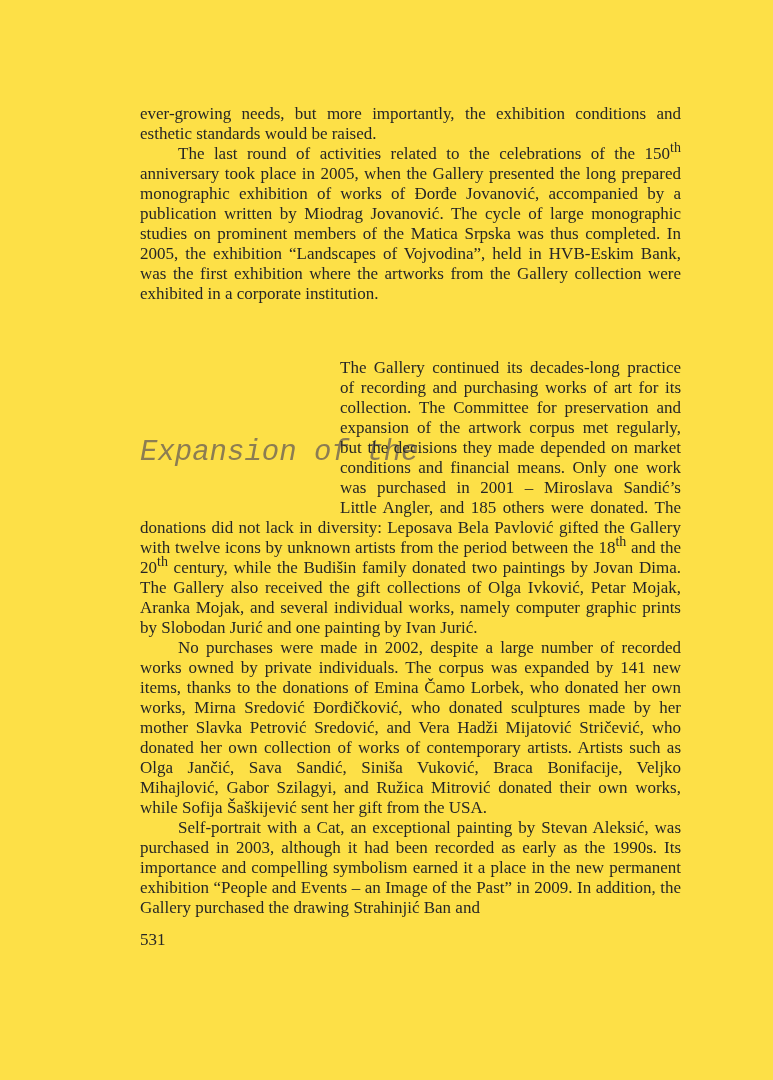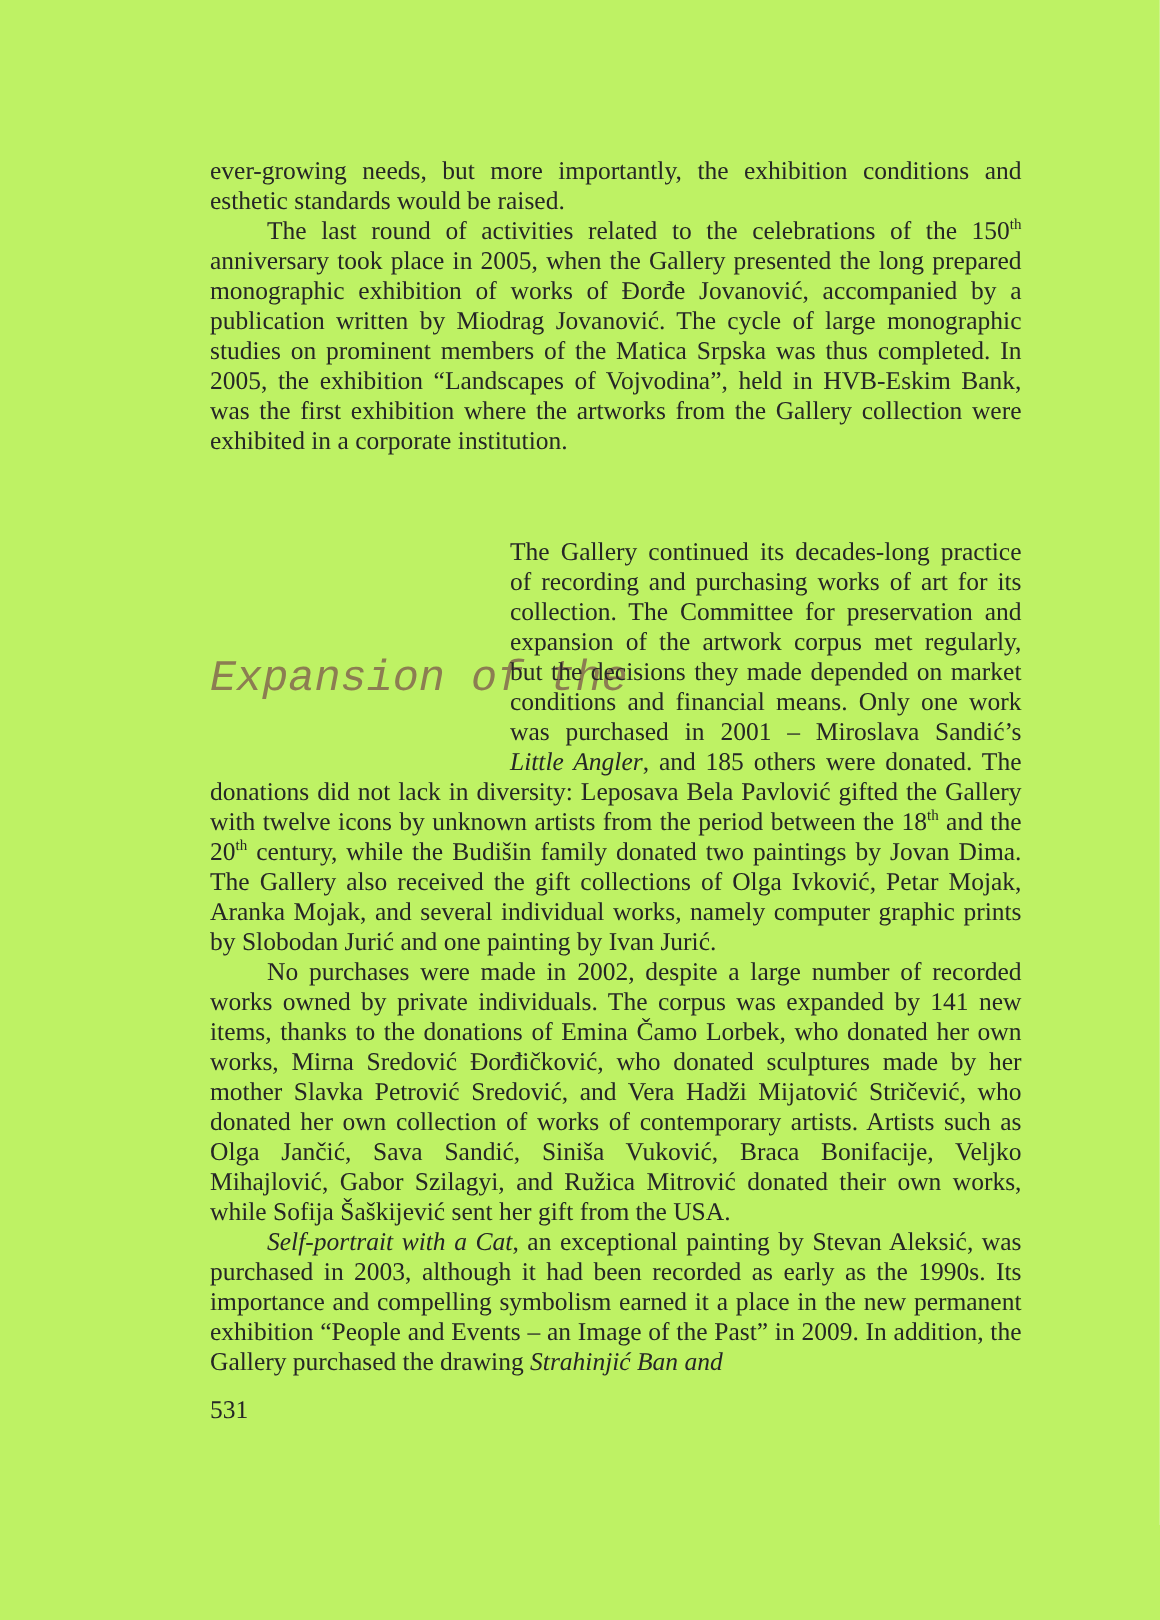--- a/index.html
+++ b/index.html
@@ -4,21 +4,21 @@
 <style>
   html, body { margin: 0; padding: 0; }
   body {
     width: 773px; height: 1080px;
     background: #fcfcfb;
     position: relative;
     overflow: hidden;
   }
   .page {
     position: absolute; inset: 0;
-    background: #bef264;
+    background: #fde047;
   }
   .textblock {
     position: absolute;
     left: 140px; top: 104px; width: 541px;
     font-family: "Liberation Serif", "DejaVu Serif", serif;
     font-size: 17px; line-height: 20px;
     color: #262626;
     text-align: justify;
   }
   .textblock p { margin: 0; padding: 0; }
@@ -30,23 +30,23 @@
     margin-top: 60px;
     padding-top: 20px; padding-right: 20px;
     box-sizing: border-box;
     text-align: right;
     font-style: italic;
     font-size: 29px; line-height: 30px;
     color: #8c7d52;
     white-space: nowrap;
   }
   .heading-float .h-line { display: block; font-family: Liberation Mono, monospace; }
-  .it { font-style: italic; }
+  .it { }
   .sup {
-    font-size: 10px;
+    font-size: 14px;
     vertical-align: super;
     line-height: 0;
   }
   .page-number {
     position: absolute;
     left: 140px; top: 929px;
     font-family: "Liberation Serif", "DejaVu Serif", serif;
     font-size: 17px; line-height: 22px;
     color: #262626;
   }

